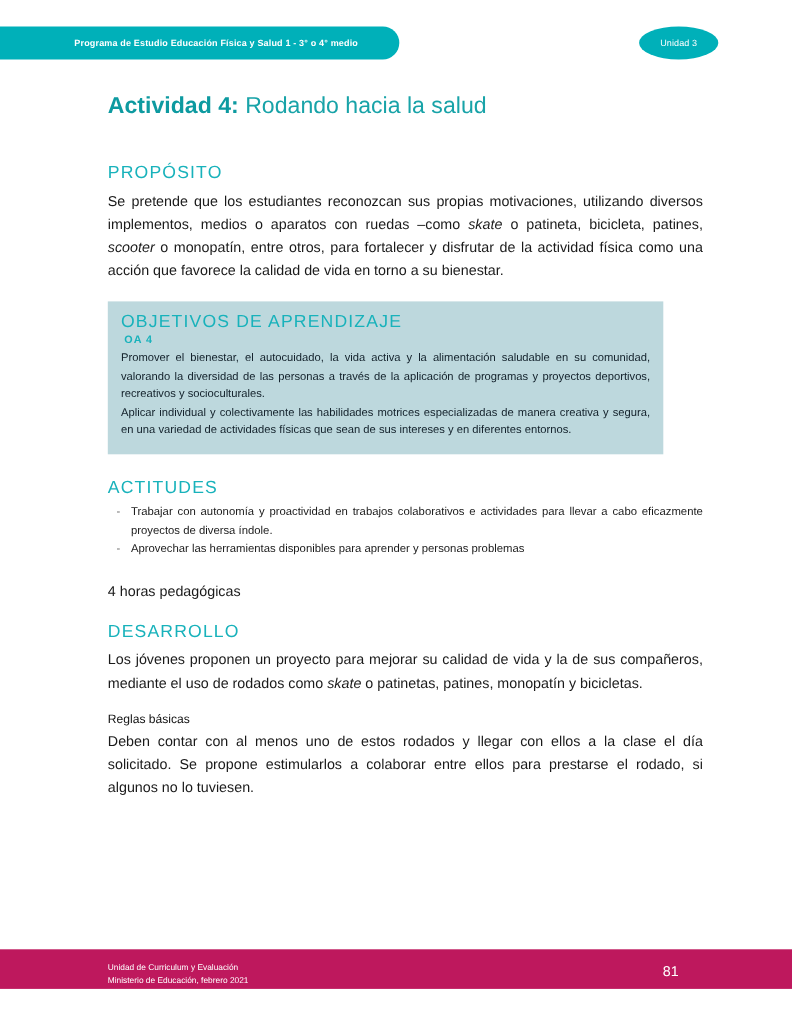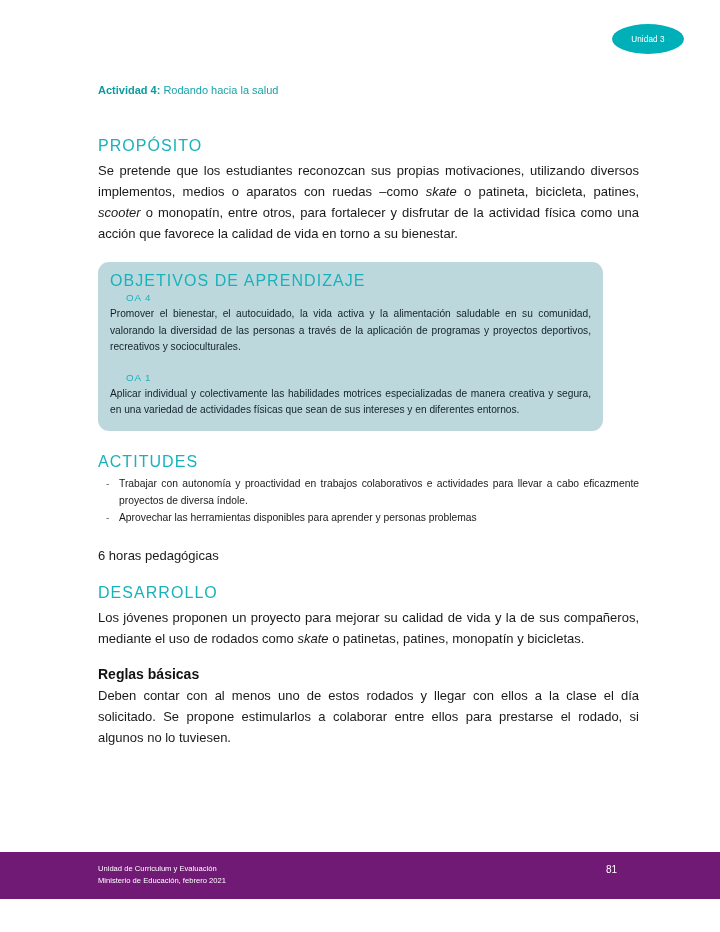--- a/index.html
+++ b/index.html
@@ -40,21 +40,21 @@
   .header-bar-label {
     color: #ffffff;
     font-size: 8.2px;
     font-weight: bold;
     letter-spacing: 0.15px;
     white-space: nowrap;
     padding-left: 30px;
   }
   .unit-badge {
     position: absolute;
-    left: 612px;
+    left: 581px;
     top: 24px;
     width: 72px;
     height: 30px;
     background: #00b0b9;
     border-radius: 50%;
     display: flex;
     align-items: center;
     justify-content: center;
   }
   .unit-badge-label {
@@ -67,21 +67,21 @@
 
   
   .page-body {
     position: absolute;
     left: 98px;
     top: 84px;
     width: 541px;
   }
 
   .activity-title {
-    font-size: 11px;
+    font-size: 21px;
     color: #18a3a8;
     margin: 0 0 40px 0;
     font-weight: normal;
     line-height: 1.2;
   }
   .activity-title .strong {
     font-weight: bold;
     color: #0d9aa0;
   }
 
@@ -112,31 +112,30 @@
     margin-bottom: 18px;
   }
 
   
   .oa-box {
     background: #bdd8dd;
     width: 505px;
     box-sizing: border-box;
     padding: 10px 12px 12px 12px;
     margin: 0 0 22px 0;
-    border-radius: 11px;
   }
   .oa-box .section-heading {
     margin-bottom: 2px;
   }
   .oa-label {
     color: #18b2bb;
     font-size: 9.8px;
-    font-weight: normal;
+    font-weight: bold;
     letter-spacing: 0.9px;
-    margin: 0 0 3px 16px;
+    margin: 0 0 3px 3px;
   }
   .oa-label.second {
     margin-top: 16px;
   }
   .oa-text {
     font-size: 10.2px;
     line-height: 1.62;
     color: #12202a;
     text-align: justify;
     margin: 0;
@@ -164,96 +163,98 @@
   .dash-text {
     flex: 1;
     text-align: justify;
     color: #1a1a1a;
   }
   .dash-text.nojustify {
     text-align: left;
   }
 
   .subheading {
-    font-size: 14px;
-    font-weight: bold;
+    font-size: 11px;
+    font-weight: normal;
     color: #111111;
     margin: 0 0 3px 0;
   }
 
   
   .footer-bar {
     position: absolute;
     left: 0;
     bottom: 33px;
     width: 720px;
-    height: 47px;
-    background: #701a75;
+    height: 36px;
+    background: #be185d;
   }
   .footer-text {
     position: absolute;
     left: 98px;
     top: 11px;
     color: #ffffff;
     font-size: 7.6px;
     line-height: 1.55;
   }
   .footer-page {
     position: absolute;
     right: 103px;
     top: 12px;
     color: #ffffff;
-    font-size: 10px;
+    font-size: 13px;
     text-align: right;
   }
 </style>
 </head>
 <body>
 
 <div class="header-zone">
+  <div class="header-bar">
+    <span class="header-bar-label">Programa de Estudio Educación Física y Salud 1 - 3° o 4° medio</span>
+  </div>
   <div class="unit-badge">
     <span class="unit-badge-label">Unidad 3</span>
   </div>
 </div>
 
 <div class="page-body">
 
   <h1 class="activity-title">
     <span class="strong">Actividad 4:</span><span> Rodando hacia la salud</span>
   </h1>
 
   <div class="section-block">
     <div class="section-heading">PROPÓSITO</div>
     <p class="body-text"><span>Se pretende que los estudiantes reconozcan sus propias motivaciones, utilizando diversos implementos, medios o aparatos con ruedas –como </span><em>skate</em><span> o patineta, bicicleta, patines, </span><em>scooter</em><span> o monopatín, entre otros, para fortalecer y disfrutar de la actividad física como una acción que favorece la calidad de vida en torno a su bienestar.</span></p>
   </div>
 
   <div class="oa-box">
     <div class="section-heading">OBJETIVOS DE APRENDIZAJE</div>
     <div class="oa-label">OA 4</div>
     <p class="oa-text">Promover el bienestar, el autocuidado, la vida activa y la alimentación saludable en su comunidad, valorando la diversidad de las personas a través de la aplicación de programas y proyectos deportivos, recreativos y socioculturales.</p>
-    <div class="oa-label second">OA 1</div>
     <p class="oa-text">Aplicar individual y colectivamente las habilidades motrices especializadas de manera creativa y segura, en una variedad de actividades físicas que sean de sus intereses y en diferentes entornos.</p>
   </div>
 
   <div class="section-block">
     <div class="section-heading">ACTITUDES</div>
     <ul class="dash-list">
       <li class="dash-item">
         <span class="dash-marker">-</span>
         <span class="dash-text">Trabajar con autonomía y proactividad en trabajos colaborativos e actividades para llevar a cabo eficazmente proyectos de diversa índole.</span>
       </li>
       <li class="dash-item">
         <span class="dash-marker">-</span>
         <span class="dash-text nojustify">Aprovechar las herramientas disponibles para aprender y personas problemas</span>
       </li>
     </ul>
   </div>
 
   <div class="section-block">
-    <p class="body-text left">6 horas pedagógicas</p>
+    <p class="body-text left">4 horas pedagógicas</p>
   </div>
 
   <div class="section-block">
     <div class="section-heading">DESARROLLO</div>
     <p class="body-text"><span>Los jóvenes proponen un proyecto para mejorar su calidad de vida y la de sus compañeros, mediante el uso de rodados como </span><em>skate</em><span> o patinetas, patines, monopatín y bicicletas.</span></p>
     <div class="subheading" style="margin-top:17px;">Reglas básicas</div>
     <p class="body-text">Deben contar con al menos uno de estos rodados y llegar con ellos a la clase el día solicitado. Se propone estimularlos a colaborar entre ellos para prestarse el rodado, si algunos no lo tuviesen.</p>
   </div>
 
 </div>

